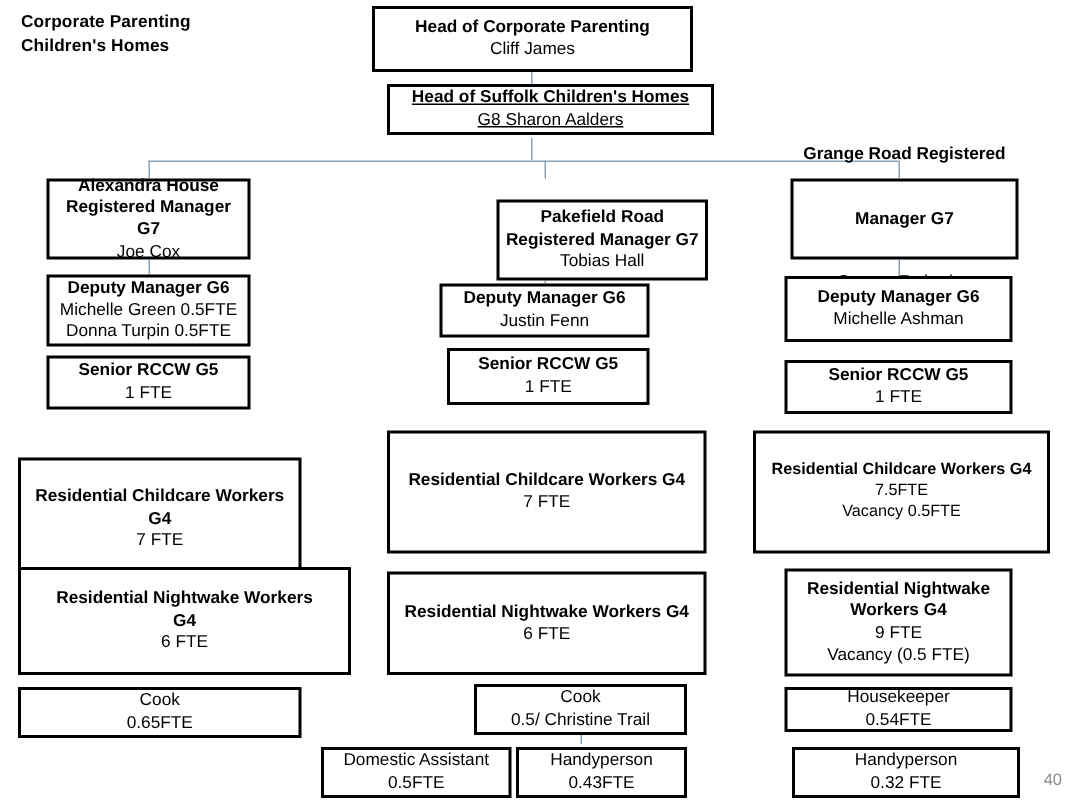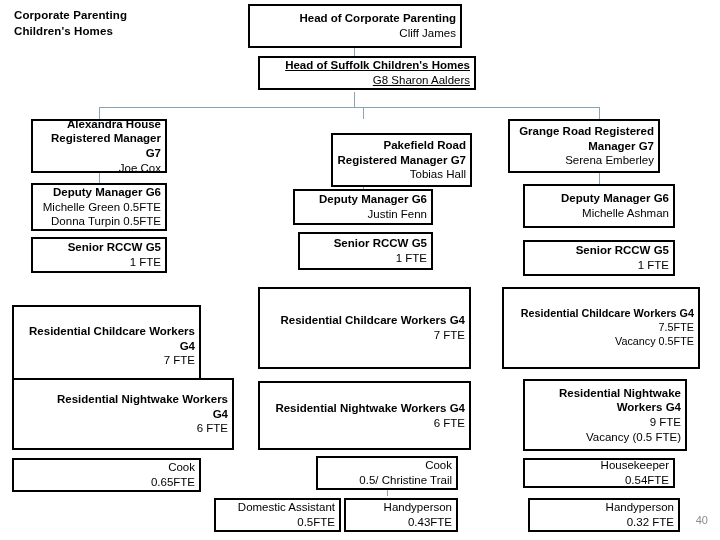--- a/index.html
+++ b/index.html
@@ -28,21 +28,21 @@
   }
   .node {
     position: absolute;
     box-sizing: border-box;
     border: 2px solid #000000;
     background: #ffffff;
     display: flex;
     flex-direction: column;
     align-items: center;
     justify-content: center;
-    text-align: right;
+    text-align: center;
     color: #000000;
     line-height: 1.28;
     padding: 8px 4px;
     z-index: 3;
   }
   .node .ln {
     display: block;
     width: 100%;
   }
   .node .b {
@@ -108,21 +108,21 @@
     <span class="ln b">Registered Manager G7</span>
     <span class="ln n">Joe Cox</span>
   </div>
 
   <div class="node" style="left:292px; top:133px; width:141px; height:54px;margin-left:39px;">
     <span class="ln b">Pakefield Road</span>
     <span class="ln b">Registered Manager G7</span>
     <span class="ln n">Tobias Hall</span>
   </div>
 
-  <div class="node" style="left:508px; top:119px; width:152px; height:54px;">
+  <div class="node" style="left:527px; top:119px; width:152px; height:54px;gap:28px;">
     <span class="ln b">Grange Road Registered</span>
     <span class="ln b">Manager G7</span>
     <span class="ln n">Serena Emberley</span>
   </div>
 
   <div class="node" style="left:31px; top:183px; width:136px; height:48px;">
     <span class="ln b">Deputy Manager G6</span>
     <span class="ln n">Michelle Green 0.5FTE</span>
     <span class="ln n">Donna Turpin 0.5FTE</span>
   </div>
@@ -173,21 +173,21 @@
     <span class="ln b">Residential Nightwake Workers</span>
     <span class="ln b">G4</span>
     <span class="ln n">6 FTE</span>
   </div>
 
   <div class="node" style="left:258px; top:381px; width:213px; height:69px;">
     <span class="ln b">Residential Nightwake Workers G4</span>
     <span class="ln n">6 FTE</span>
   </div>
 
-  <div class="node" style="left:523px; top:379px; width:164px; height:72px;">
+  <div class="node" style="left:523px; top:379px; width:152px; height:72px;">
     <span class="ln b">Residential Nightwake</span>
     <span class="ln b">Workers G4</span>
     <span class="ln n">9 FTE</span>
     <span class="ln n">Vacancy (0.5 FTE)</span>
   </div>
 
   <div class="node" style="left:12px; top:458px; width:189px; height:34px;">
     <span class="ln n">Cook</span>
     <span class="ln n">0.65FTE</span>
   </div>

